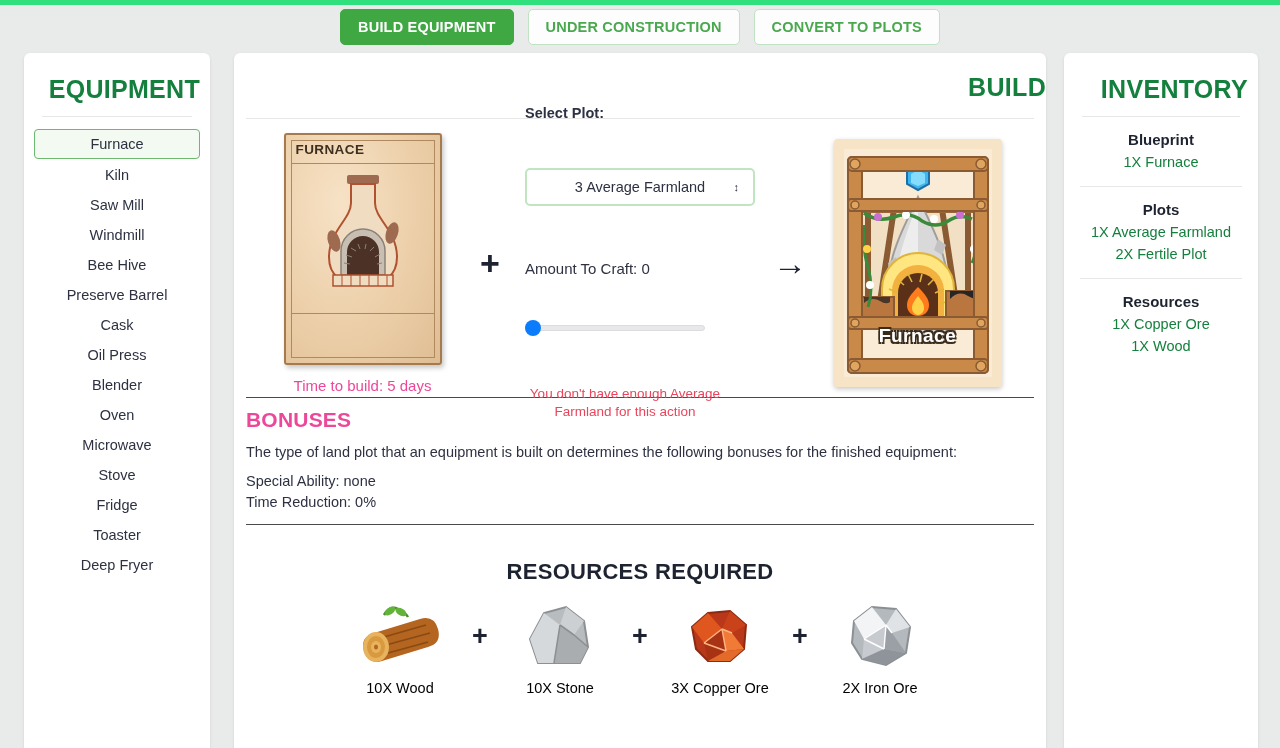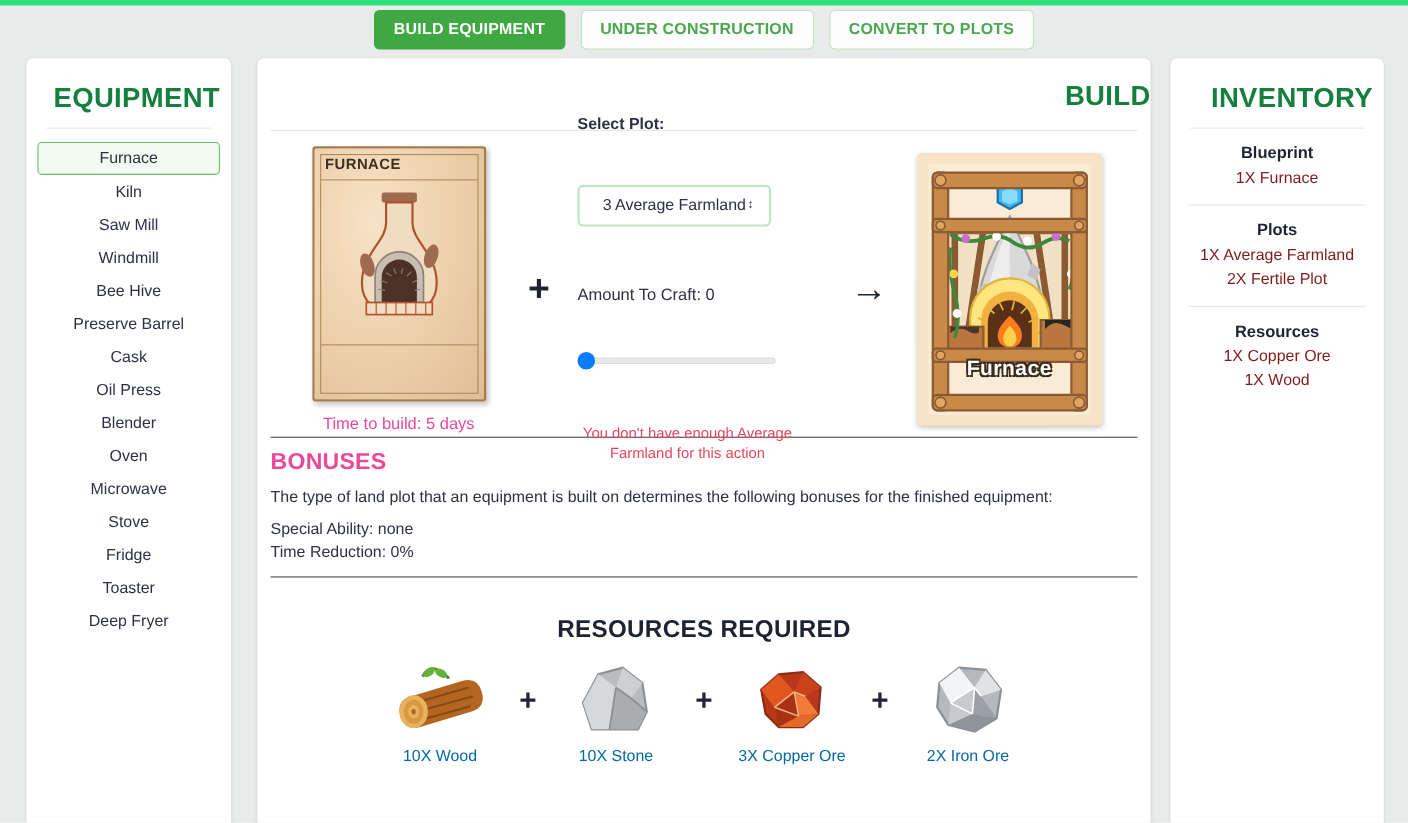--- a/index.html
+++ b/index.html
@@ -217,21 +217,21 @@
     align-items: flex-start;
     gap: 30px;
   }
   #select-plot-label {
     font-size: 14.5px;
     font-weight: 700;
     color: #2d3142;
     margin-bottom: 17px;
   }
   #plot-select {
-    width: 176px;
+    width: 230px;
     height: 38px;
     border: 2px solid #bfe6c1;
     border-radius: 5px;
     background: #ffffff;
     display: flex;
     align-items: center;
     justify-content: center;
     position: relative;
     cursor: pointer;
     font-size: 14.5px;
@@ -351,21 +351,21 @@
   .res-art {
     width: 92px;
     height: 72px;
     display: flex;
     align-items: center;
     justify-content: center;
   }
   .res-label {
     margin-top: 9px;
     font-size: 14.5px;
-    color: #0369a1;
+    color: #000000;
   }
   .res-plus {
     font-size: 27px;
     font-weight: 700;
     color: #1d2330;
     width: 40px;
     text-align: center;
     margin-bottom: 22px;
     user-select: none;
   }
@@ -374,21 +374,21 @@
   .inv-group-title {
     text-align: center;
     font-size: 15px;
     font-weight: 700;
     color: #1d2330;
     margin-top: 14px;
   }
   .inv-entry {
     text-align: center;
     font-size: 14.5px;
-    color: #7f1d1d;
+    color: #15803d;
     margin-top: 6px;
   }
   .inv-sep {
     border-top: 1px solid #e7e7e7;
     margin: 16px 6px 0 6px;
   }
 </style>
 </head>
 <body>
 

